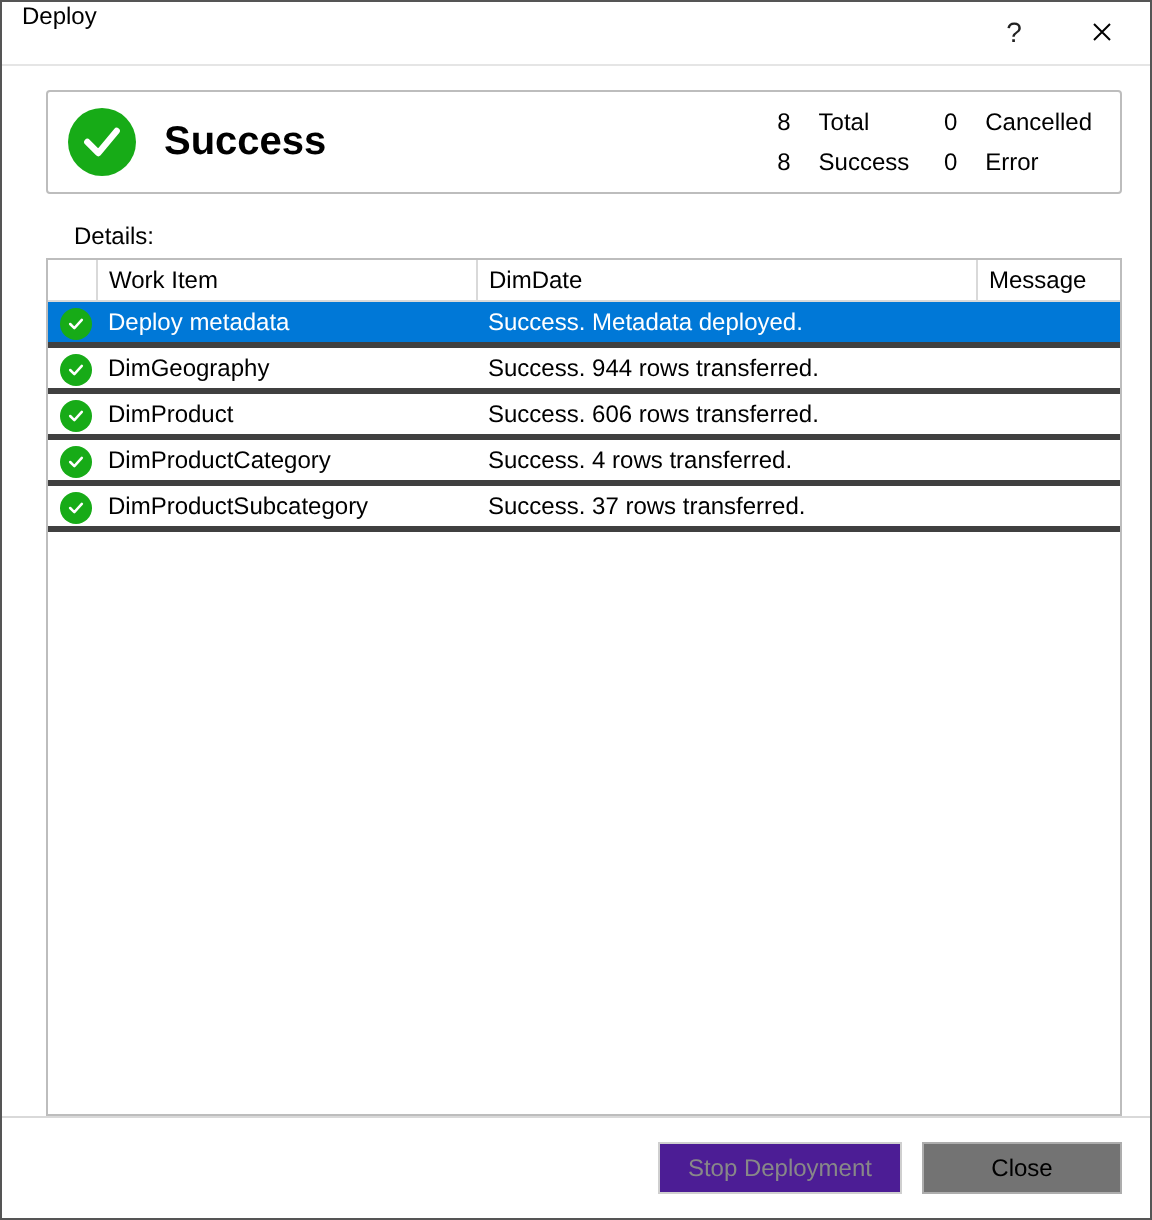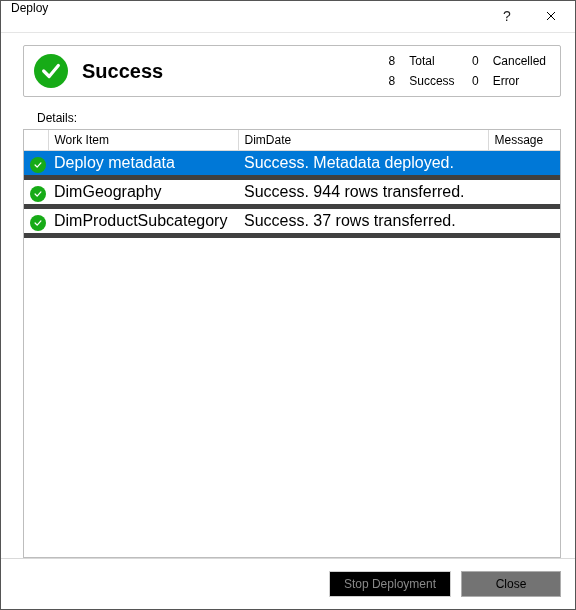--- a/index.html
+++ b/index.html
@@ -74,22 +74,22 @@
     border-top: none;
     font-weight: 400;
     text-align: left;
     padding: 3px 6px;
     font-size: 12px;
   }
   thead th:first-child { border-left: none; }
   thead th:last-child { border-right: none; margin-left: 38px; }
   tbody td {
     padding: 3px 6px;
-    font-size: 16px;
-    border-bottom: 5px solid #404040;
+    font-size: 12px;
+    border-bottom: 3px solid #404040;
     white-space: nowrap; overflow: hidden; text-overflow: ellipsis;
   }
   tbody tr.selected td { background: #0078d7; color: #fff; }
   .icon-cell { width: 22px; text-align: center; padding: 2px 0 0 4px; }
   .row-check {
     width: 16px; height: 16px;
     background: #17ab17;
     border-radius: 50%;
     display: inline-flex; align-items: center; justify-content: center;
     vertical-align: middle;
@@ -101,21 +101,21 @@
     display: flex; justify-content: flex-end; gap: 10px;
   }
   button.dlg {
     min-width: 100px; height: 26px;
     font: inherit; font-size: 12px;
     border: 1px solid #adadad;
     background: #737373;
     padding: 0 14px;
   }
   button.dlg:disabled {
-    color: #888; background: #000000; border-color: #cfcfcf;
+    color: #888; background: #4c1d95; border-color: #cfcfcf;
   }
 </style>
 </head>
 <body>
 
 <div class="window">
 
   <div class="titlebar">
     <div class="title">Deploy</div>
     <div class="tbtn">?</div>
@@ -186,20 +186,40 @@
               <td>DimGeography</td>
               <td>Success. 944 rows transferred.</td>
               <td></td>
             </tr>
             <tr>
               <td class="icon-cell"><span class="row-check">
                   <svg viewBox="0 0 24 24">
                     <path d="M5 12 L10 17 L19 7" stroke="#fff" stroke-width="3" fill="none" stroke-linecap="round" stroke-linejoin="round"></path>
                   </svg>
                 </span></td>
+              <td>DimProduct</td>
+              <td>Success. 606 rows transferred.</td>
+              <td></td>
+            </tr>
+            <tr>
+              <td class="icon-cell"><span class="row-check">
+                  <svg viewBox="0 0 24 24">
+                    <path d="M5 12 L10 17 L19 7" stroke="#fff" stroke-width="3" fill="none" stroke-linecap="round" stroke-linejoin="round"></path>
+                  </svg>
+                </span></td>
+              <td>DimProductCategory</td>
+              <td>Success. 4 rows transferred.</td>
+              <td></td>
+            </tr>
+            <tr>
+              <td class="icon-cell"><span class="row-check">
+                  <svg viewBox="0 0 24 24">
+                    <path d="M5 12 L10 17 L19 7" stroke="#fff" stroke-width="3" fill="none" stroke-linecap="round" stroke-linejoin="round"></path>
+                  </svg>
+                </span></td>
               <td>DimProductSubcategory</td>
               <td>Success. 37 rows transferred.</td>
               <td></td>
             </tr>
           </tbody>
       </table>
     </div>
 
   </div>
 

